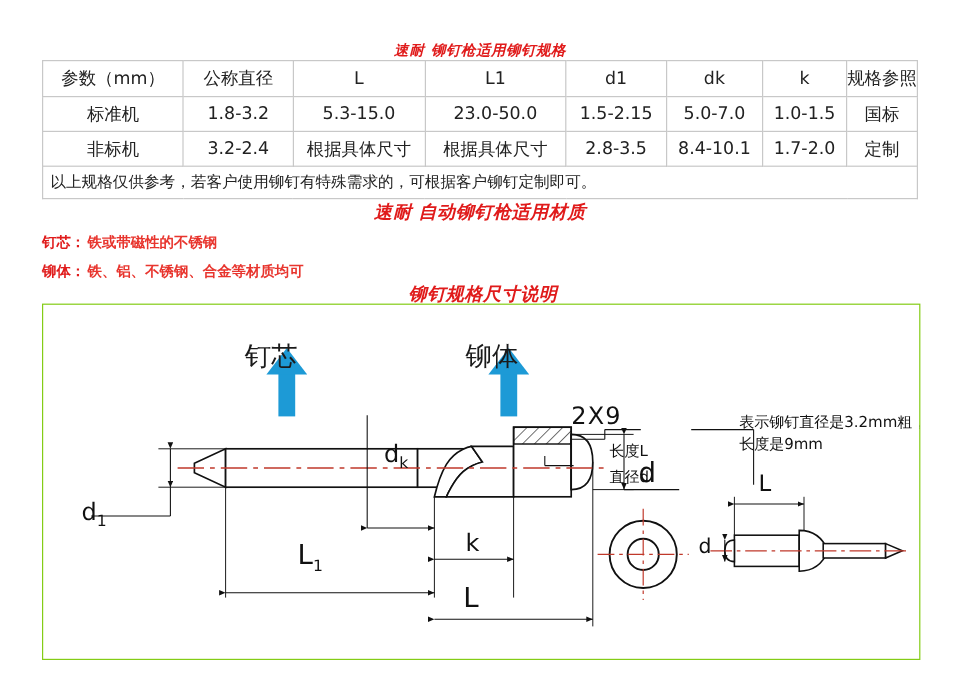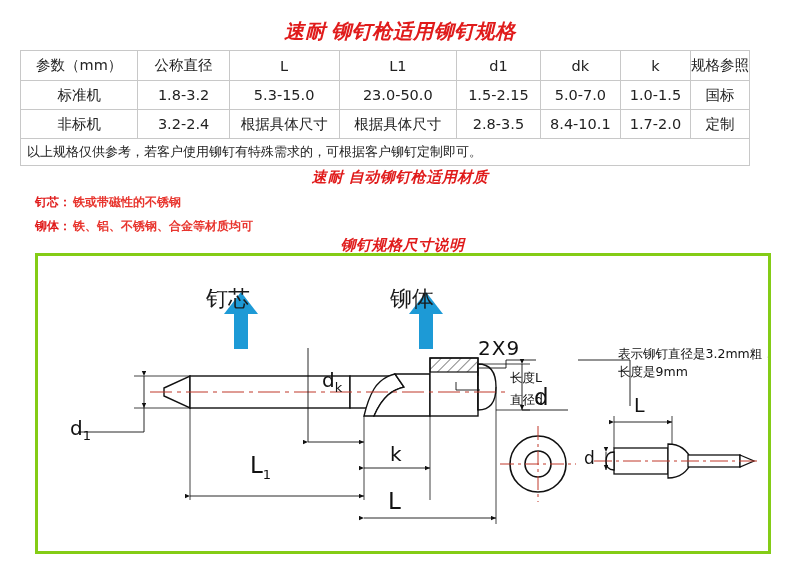--- a/index.html
+++ b/index.html
@@ -23,27 +23,27 @@
     color:#e01b1b;
     letter-spacing:1px;
   }
   .banner .btxt{
     font-weight:bold;font-style:italic;
     color:#e01b1b;
     letter-spacing:.5px;
     margin-left:5px;
   }
 
-  #title-main{top:18px;font-size:20px;text-align:center;}
+  #title-main{top:34px;font-size:12px;text-align:center;}
   #title-mat{top:168px;font-size:15px;}
   #title-dim{top:236px;font-size:15px;}
 
   
   .spec-table{
-    position:absolute;left:20px;top:50px;
+    position:absolute;left:35px;top:50px;
     width:730px;
     border-collapse:collapse;
     font-size:14.5px;
     background:#fff;
   }
   .spec-table td,.spec-table th{
     border:1px solid #c8c8c8;
     text-align:center;
     padding:0;
     height:28px;
@@ -80,21 +80,21 @@
     line-height:24px;
     white-space:nowrap;
   }
   .mat-line .mlabel{color:#e01b1b;}
   .mat-line .mval{color:#e8352e;margin-left:2px;}
 
   
   .diagram{
     position:absolute;left:35px;top:253px;
     width:730px;height:295px;
-    border:3px solid #84cc16;
+    border:1px solid #84cc16;
     background:#fff;
     overflow:hidden;
   }
   .dlabel{
     position:absolute;
     font-size:20px;
     color:#1a1a1a;
     white-space:nowrap;
   }
   .dim{

